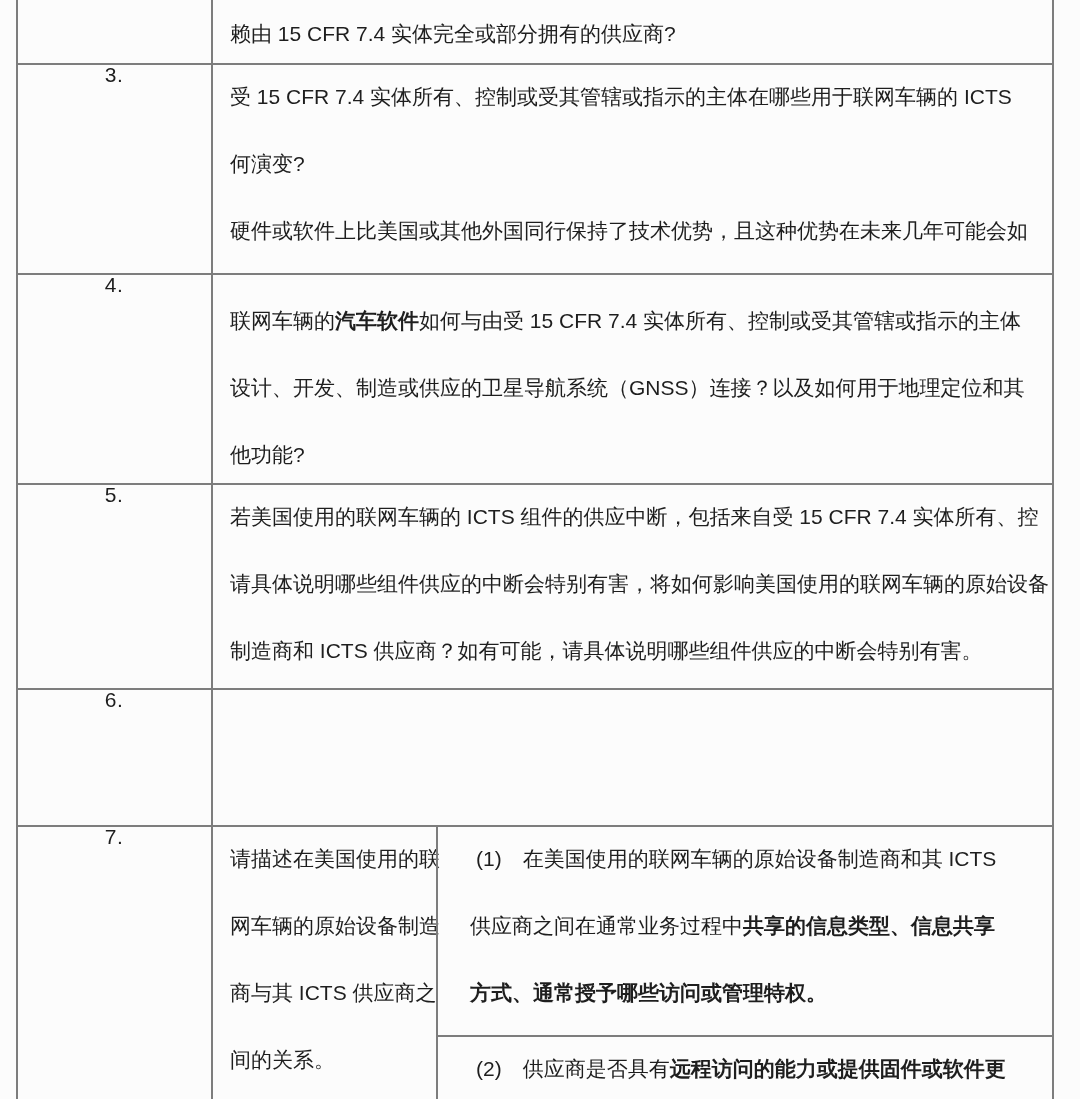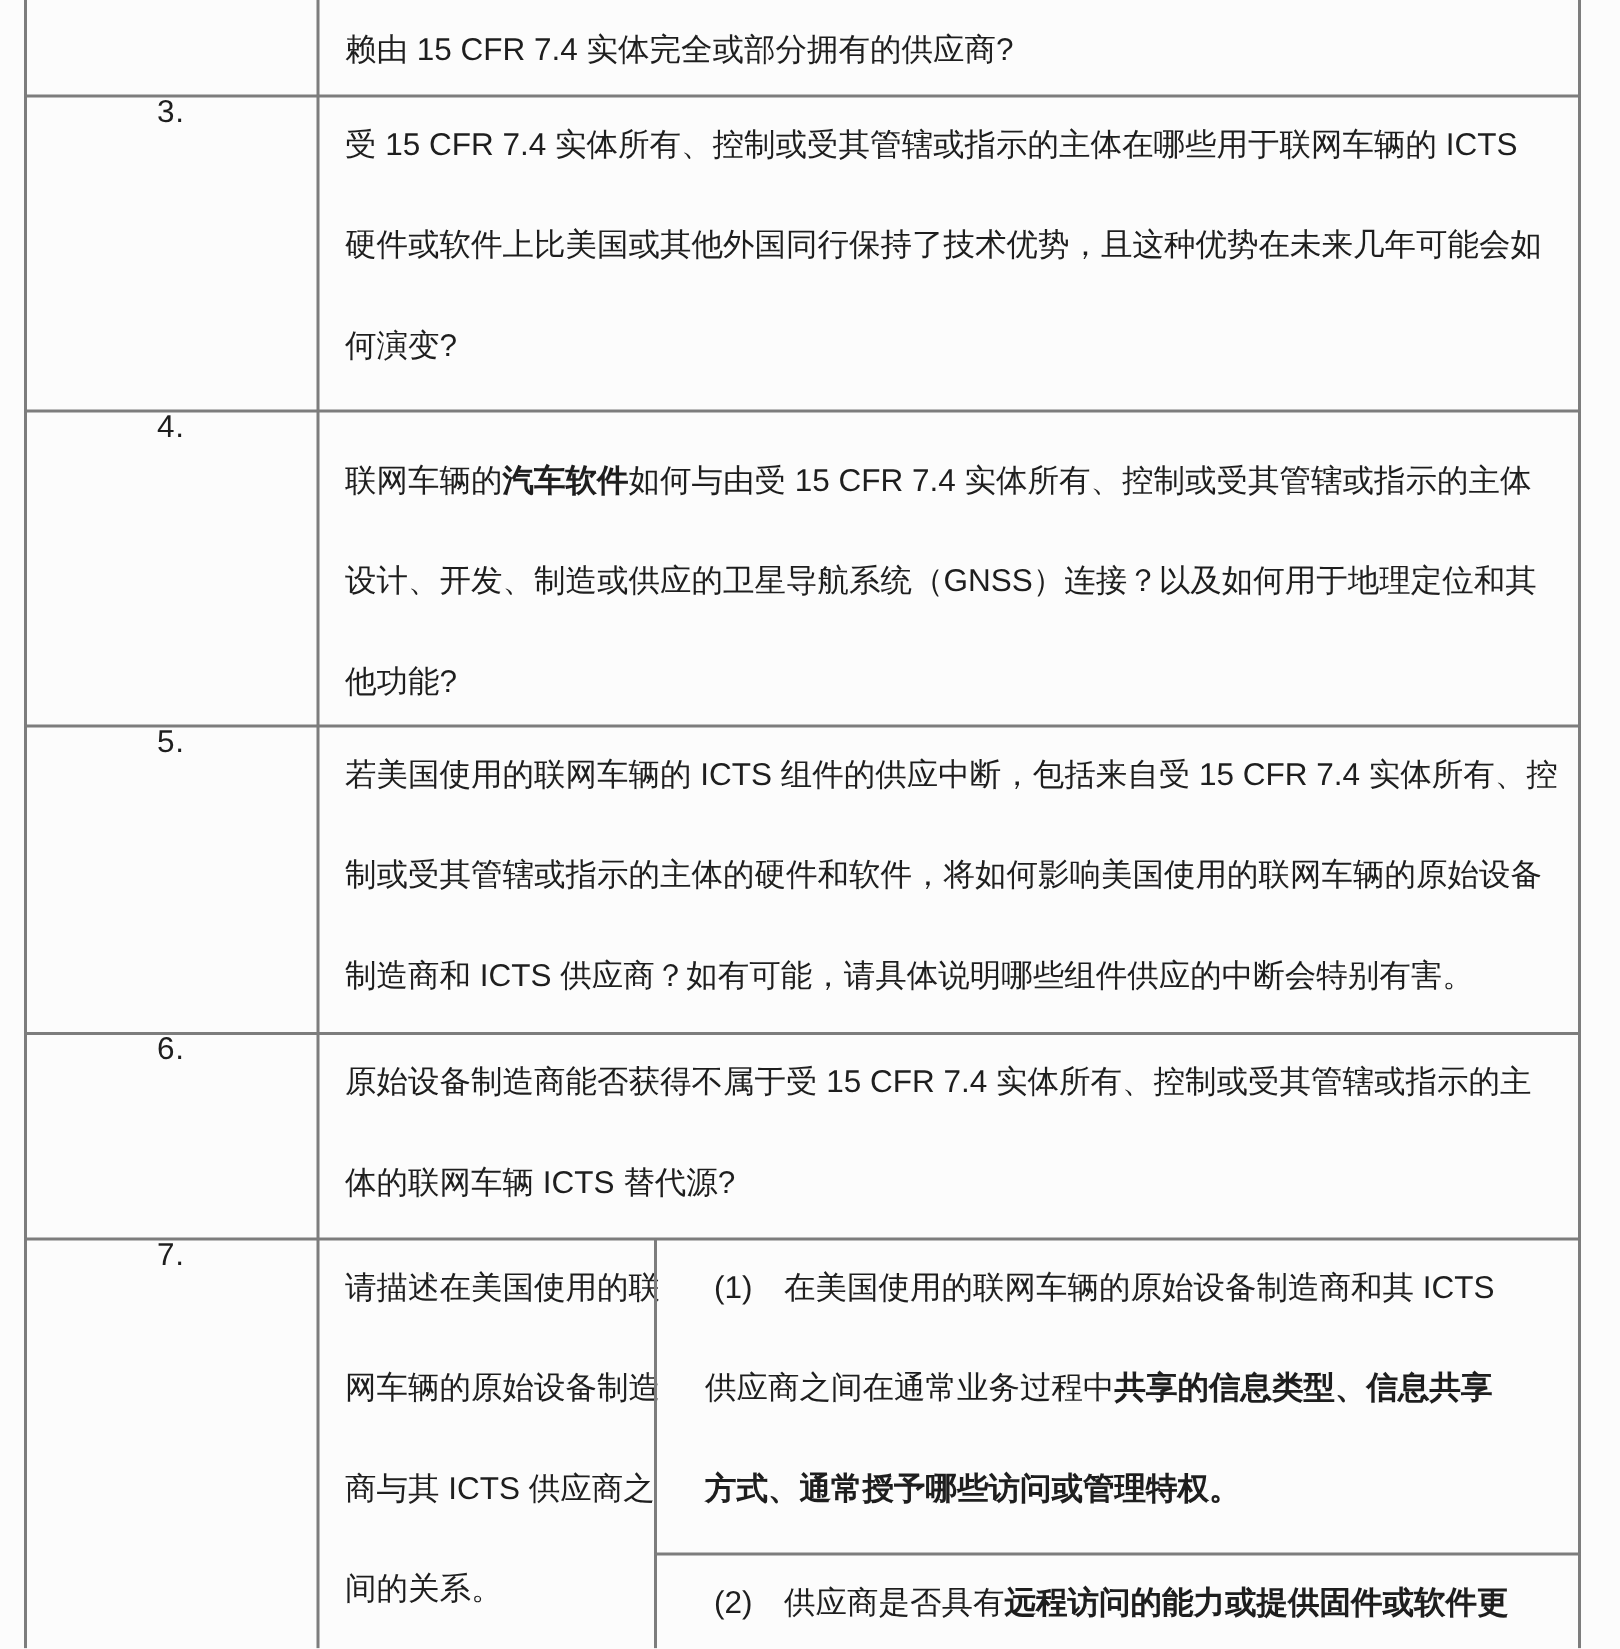--- a/index.html
+++ b/index.html
@@ -57,36 +57,32 @@
   <div class="cell num" style="top:273px;height:210px">4.</div>
   <div class="cell num" style="top:483px;height:205px">5.</div>
   <div class="cell num" style="top:688px;height:137px">6.</div>
   <div class="cell num" style="top:825px;height:285px">7.</div>
 
   <div class="cell text" style="top:0;height:63px">
       <div class="line"><span>赖由 15 CFR 7.4 实体完全或部分拥有的供应商?</span></div>
     </div>
   <div class="cell text" style="top:63px;height:244px">
       <div class="line"><span>受 15 CFR 7.4 实体所有、控制或受其管辖或指示的主体在哪些用于联网车辆的 ICTS</span></div>
+      <div class="line"><span>何演变?</span></div>
       <div class="line"><span>硬件或软件上比美国或其他外国同行保持了技术优势，且这种优势在未来几年可能会如</span></div>
-      <div class="line"><span>何演变?</span></div>
     </div>
   <div class="cell text" style="top:287px;height:174px">
       <div class="line"><span>联网车辆的</span><span class="bold">汽车软件</span><span>如何与由受 15 CFR 7.4 实体所有、控制或受其管辖或指示的主体</span></div>
       <div class="line"><span>设计、开发、制造或供应的卫星导航系统（GNSS）连接？以及如何用于地理定位和其</span></div>
       <div class="line"><span>他功能?</span></div>
     </div>
   <div class="cell text" style="top:483px;height:250px">
       <div class="line"><span>若美国使用的联网车辆的 ICTS 组件的供应中断，包括来自受 15 CFR 7.4 实体所有、控</span></div>
-      <div class="line"><span>制或受其管辖或指示的主体的硬件和软件，将如何影响美国使用的联网车辆的原始设备</span></div>
+      <div class="line"><span>请具体说明哪些组件供应的中断会特别有害，将如何影响美国使用的联网车辆的原始设备</span></div>
       <div class="line"><span>制造商和 ICTS 供应商？如有可能，请具体说明哪些组件供应的中断会特别有害。</span></div>
-    </div>
-  <div class="cell text" style="top:688px;height:137px">
-      <div class="line"><span>原始设备制造商能否获得不属于受 15 CFR 7.4 实体所有、控制或受其管辖或指示的主</span></div>
-      <div class="line"><span>体的联网车辆 ICTS 替代源?</span></div>
     </div>
 
   <div class="cell text desc" style="top:825px;height:285px">
       <div class="line"><span>请描述在美国使用的联</span></div>
       <div class="line"><span>网车辆的原始设备制造</span></div>
       <div class="line"><span>商与其 ICTS 供应商之</span></div>
       <div class="line"><span>间的关系。</span></div>
     </div>
   <div class="cell text item item1" style="top:825px;height:210px">
       <div class="line"><span>(1)　在美国使用的联网车辆的原始设备制造商和其 ICTS</span></div>

